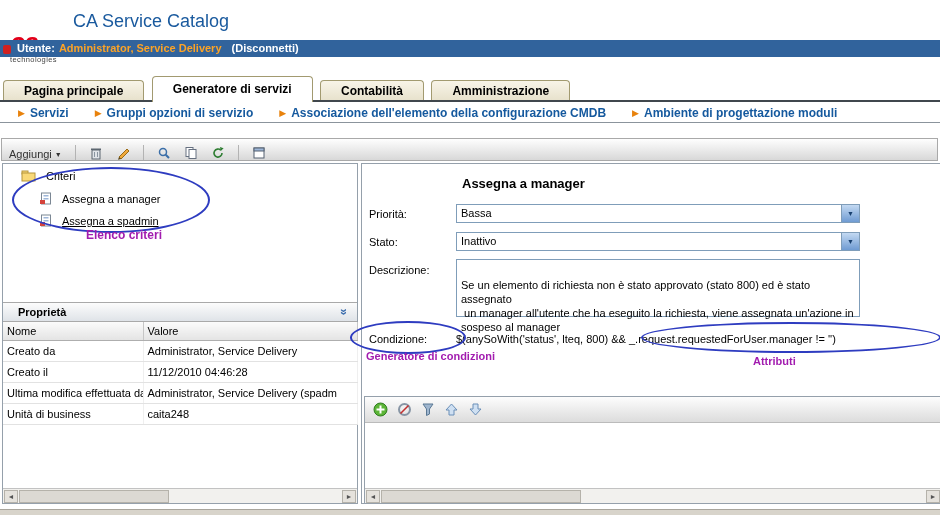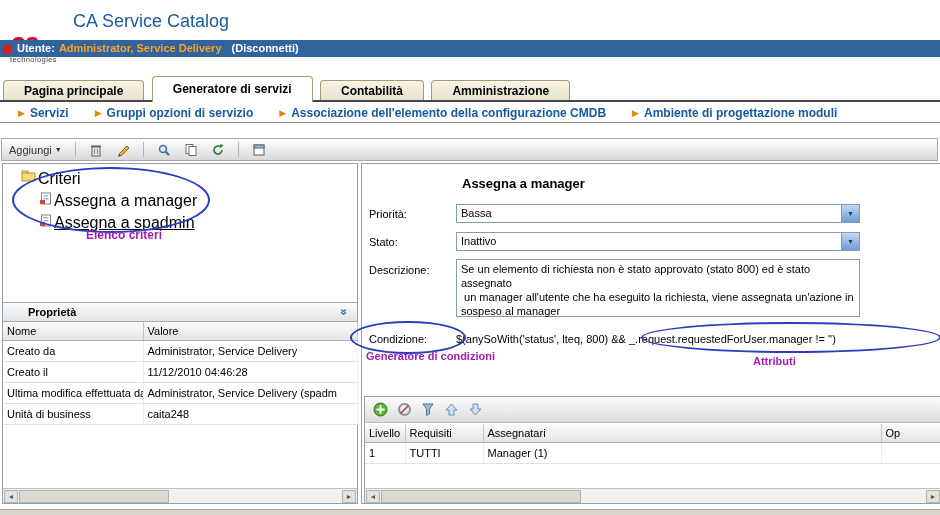--- a/index.html
+++ b/index.html
@@ -18,45 +18,45 @@
   .tabs{left:0;top:76px;width:940px;height:26px;}
   .tab{position:relative;display:inline-block;margin-left:3px;padding:0 20px;height:22px;line-height:21px;background:linear-gradient(#f8f4e8,#e6e0ca);border:1px solid #a29a70;border-bottom:none;border-radius:4px 4px 0 0;font-size:12px;font-weight:bold;vertical-align:bottom;z-index:1;box-sizing:border-box;cursor:pointer;}
   .tab.active{background:#fff;height:26px;line-height:25px;z-index:3;}
   .tab-underline{left:0;top:100px;width:940px;height:2px;background:#40474d;z-index:2;}
   
   .subnav{left:0;top:103px;width:940px;height:20px;border-bottom:1px solid #8b949c;display:flex;align-items:center;gap:26px;padding-left:18px;box-sizing:border-box;background:#fff;}
   .subnav-item{display:flex;align-items:center;gap:5px;cursor:pointer;}
   .subnav-arrow{color:#e8820c;font-size:9px;}
   .subnav-label{color:#15599e;font-size:12px;font-weight:bold;white-space:nowrap;}
   
-  .toolbar{left:1px;top:138px;width:937px;height:23px;background:linear-gradient(#fefefe,#d8d8d8);border:1px solid #a9a9a9;display:flex;align-items:center;gap:13px;padding-left:7px;box-sizing:border-box;}
+  .toolbar{left:1px;top:138px;width:937px;height:23px;background:linear-gradient(#fefefe,#d8d8d8);border:1px solid #a9a9a9;display:flex;align-items:flex-end;gap:13px;padding-left:7px;box-sizing:border-box;}
   .tb-btn{display:flex;align-items:center;gap:3px;font-size:11px;color:#333;cursor:pointer;}
   .tb-caret{font-size:7px;color:#333;}
   .tb-sep{width:1px;height:15px;background:#b3b3b3;}
   .ico{display:inline-block;cursor:pointer;line-height:0;}
   
   .panel-left{left:2px;top:163px;width:356px;height:341px;border:1px solid #95a0ab;background:#fff;box-sizing:border-box;}
   .panel-right{left:361px;top:163px;width:580px;height:341px;border:1px solid #95a0ab;background:#fff;box-sizing:border-box;}
-  .tree-row{position:absolute;display:flex;align-items:flex-start;gap:2px;font-size:16px;cursor:pointer;white-space:nowrap;}
-  .props-bar{position:absolute;left:0;top:138px;width:100%;height:20px;background:linear-gradient(#fcfcfc,#dfe3e8);border-top:1px solid #a9a9a9;border-bottom:1px solid #a9a9a9;box-sizing:border-box;font-size:11px;font-weight:bold;line-height:18px;padding-left:25px;}
+  .tree-row{position:absolute;display:flex;align-items:flex-end;gap:10px;font-size:11px;cursor:pointer;white-space:nowrap;}
+  .props-bar{position:absolute;left:0;top:138px;width:100%;height:20px;background:linear-gradient(#fcfcfc,#dfe3e8);border-top:1px solid #a9a9a9;border-bottom:1px solid #a9a9a9;box-sizing:border-box;font-size:11px;font-weight:bold;line-height:18px;padding-left:15px;}
   .collapse-btn{position:absolute;right:6px;top:2px;width:16px;height:14px;color:#3e6fae;font-weight:bold;font-size:12px;transform:rotate(-90deg);cursor:pointer;line-height:14px;text-align:center;}
   table.grid{border-collapse:collapse;font-size:11px;width:100%;table-layout:fixed;}
   .grid th{background:linear-gradient(#fbfbfb,#e4e4e4);border-right:1px solid #c6c6c6;border-bottom:1px solid #aeaeae;font-weight:normal;text-align:left;padding:2px 4px;height:14px;white-space:nowrap;overflow:hidden;}
   .grid td{border-bottom:1px solid #e2e2e2;border-right:1px solid #efefef;padding:3px 4px;white-space:nowrap;overflow:hidden;height:14px;}
   .props-table{position:absolute;left:0;top:158px;width:354px;}
   
   .hscroll{position:absolute;height:15px;background:#f2f1ee;border-top:1px solid #c2c2c2;box-sizing:border-box;}
   .hs-btn{position:absolute;top:1px;width:14px;height:13px;background:#e5e2dc;border:1px solid #b5b2aa;box-sizing:border-box;font-size:7px;line-height:11px;text-align:center;color:#555;cursor:pointer;}
   .hs-thumb{position:absolute;top:1px;height:13px;background:#dcd9d3;border:1px solid #b5b2aa;box-sizing:border-box;cursor:pointer;}
   
   .detail-title{position:absolute;left:100px;top:12px;font-size:13px;font-weight:bold;}
   .f-label{position:absolute;left:7px;font-size:11px;}
   .f-field{position:absolute;left:94px;width:404px;height:19px;border:1px solid #7f9db9;box-sizing:border-box;font-size:11px;line-height:17px;padding-left:4px;background:#fff;cursor:pointer;}
   .dd-btn{position:absolute;right:0;top:0;width:17px;height:17px;background:linear-gradient(#c3d9f2,#6f9bd2);border-left:1px solid #7f9db9;text-align:center;color:#18406f;font-size:7px;line-height:17px;cursor:pointer;}
-  .f-area{position:absolute;left:94px;width:404px;height:58px;border:1px solid #7f9db9;box-sizing:border-box;font-size:11px;line-height:14px;padding:2px 4px;white-space:pre-wrap;background:#fff;cursor:text;}
+  .f-area{position:absolute;left:94px;width:404px;height:58px;border:1px solid #7f9db9;box-sizing:border-box;font-size:11px;line-height:14px;padding:18px 4px;white-space:pre-wrap;background:#fff;cursor:text;}
   .cond-text{position:absolute;left:94px;font-size:11px;white-space:nowrap;cursor:text;}
   
   .annot-ellipse{position:absolute;border:2px solid #2e3cc0;border-radius:50%;pointer-events:none;z-index:10;}
   .annot-text{position:absolute;color:#a21caf;font-size:12px;font-weight:bold;z-index:10;}
   
   .assign-area{position:absolute;left:2px;top:232px;width:578px;height:107px;border:1px solid #95a0ab;box-sizing:border-box;}
   .assign-toolbar{position:absolute;left:0;top:0;width:100%;height:26px;background:linear-gradient(#fdfdfd,#dcdcdc);border-bottom:1px solid #bbb;display:flex;align-items:center;gap:9px;padding-left:8px;box-sizing:border-box;}
   .assign-table{position:absolute;left:0;top:27px;width:100%;}
   .bottom-strip{left:0;top:509px;width:940px;height:6px;background:#d8d4cb;border-top:1px solid #a9a59c;box-sizing:border-box;}
 </style>
@@ -252,46 +252,20 @@
         <span class="ico"><svg width="15" height="15">
               <polygon points="7.5,2 13,8 10,8 10,13 5,13 5,8 2,8" fill="#cfe0f2" stroke="#6a8fb8"></polygon>
             </svg></span>
         <span class="ico"><svg width="15" height="15">
               <g transform="rotate(180 7.5 7.5)">
                 <polygon points="7.5,2 13,8 10,8 10,13 5,13 5,8 2,8" fill="#cfe0f2" stroke="#6a8fb8"></polygon>
               </g>
             </svg></span>
       </div>
 
-      <div class="assign-table">
-        <table class="grid">
-          <colgroup>
-              <col style="width:40px">
-              <col style="width:78px">
-              <col style="width:398px">
-              <col style="width:60px">
-            </colgroup>
-          <thead>
-            <tr>
-              <th>Livello</th>
-              <th>Requisiti</th>
-              <th>Assegnatari</th>
-              <th>Op</th>
-            </tr>
-          </thead>
-          <tbody>
-            <tr>
-              <td>1</td>
-              <td>TUTTI</td>
-              <td>Manager (1)</td>
-              <td></td>
-            </tr>
-          </tbody>
-        </table>
-      </div>
 
       <div class="hscroll" style="left:0;top:91px;width:576px;">
         <div class="hs-btn" style="left:1px;">◄</div>
         <div class="hs-thumb" style="left:16px;width:200px;"></div>
         <div class="hs-btn" style="right:1px;">►</div>
       </div>
     </div>
   </div>
 
   <div class="annot-ellipse" style="left:12px;top:167px;width:194px;height:62px;"></div>

